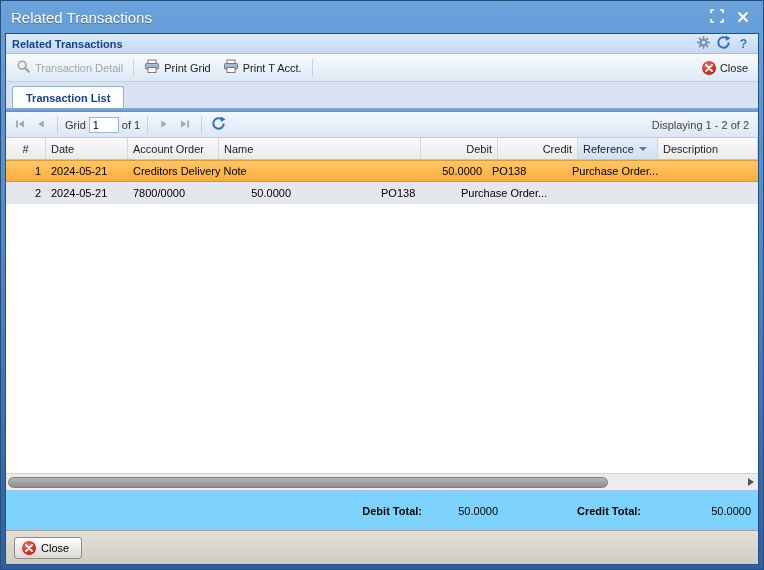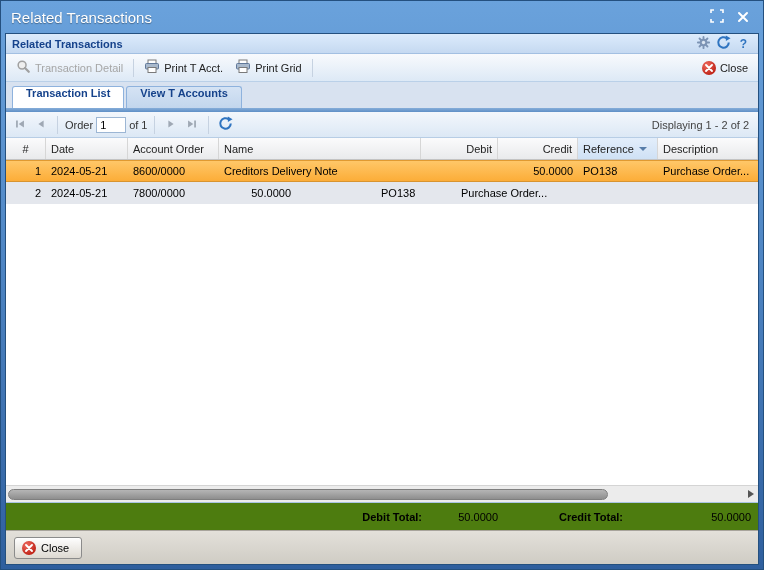--- a/index.html
+++ b/index.html
@@ -34,21 +34,21 @@
   
   .toolbar { height:28px; flex:none; background:linear-gradient(#f8fafd,#dde9f6); border-bottom:1px solid #bad0e8;
              display:flex; align-items:center; padding:0 4px; font-size:11px; color:#222; }
   .tbtn { display:flex; align-items:center; gap:4px; padding:3px 6px; border-radius:3px; cursor:pointer; white-space:nowrap; }
   .tbtn.disabled { color:#a6a6a6; cursor:default; }
   .tsep { width:1px; height:18px; background:#c6d2e1; margin:0 4px; }
   .spacer { flex:1; }
 
   
   .tabbar { height:26px; flex:none; background:#d8e2f0; display:flex; align-items:flex-end; padding:2px 6px 0; gap:2px; }
-  .tab { height:22px; display:flex; padding:0 13px; font-size:11px; font-weight:bold;
+  .tab { height:22px; display:flex; align-items:center; padding:0 13px; font-size:11px; font-weight:bold;
          color:var(--accent,#15428b); border:1px solid #8eb2dd; border-bottom:none; border-radius:3px 3px 0 0;
          background:linear-gradient(#d5e3f4,#c2d6ed); cursor:pointer; white-space:nowrap; }
   .tab.active { background:#fff; }
   .tabstrip { height:4px; flex:none; background:linear-gradient(#86add9,#5f8fc6); }
 
   
   .pager { height:26px; flex:none; background:linear-gradient(#f3f7fc,#dce8f5); border-bottom:1px solid #b7cde5;
            display:flex; align-items:center; padding:0 5px; font-size:11px; color:#333; gap:3px; }
   .pbtn { width:18px; height:18px; display:flex; align-items:center; justify-content:center; border-radius:3px; cursor:pointer; }
   .page-input { width:30px; height:16px; border:1px solid #9cb6d4; font-size:11px; padding:0 3px;
@@ -78,26 +78,26 @@
   .grow.alt { background:#e4e7ed; }
 
   
   .hscroll { height:17px; flex:none; background:#ececec; border-top:1px solid #d4d4d4; position:relative; }
   .hthumb { position:absolute; left:2px; top:3px; height:11px; width:600px;
             background:linear-gradient(#b5b5b5,#8e8e8e); border:1px solid #7f7f7f; border-radius:6px; cursor:pointer; }
   .scroll-right { position:absolute; right:4px; top:4px; width:0; height:0; cursor:pointer;
                   border-top:4.5px solid transparent; border-bottom:4.5px solid transparent; border-left:6px solid #555; }
 
   
-  .summary { height:28px; flex:none; background:#4d7c0f; border-top:1px solid #a9c4e2; position:relative; font-size:11px; color:#000; }
+  .summary { height:40px; flex:none; background:#7dd3fc; border-top:1px solid #a9c4e2; position:relative; font-size:11px; color:#000; }
   .sum-item { position:absolute; top:0; height:100%; display:flex; align-items:center; }
   .sum-label { font-weight:bold; }
   .sum-debit-label { left:330px; width:86px; justify-content:flex-end; }
   .sum-debit-value { left:420px; width:72px; justify-content:flex-end; }
-  .sum-credit-label { left:527px; width:90px; justify-content:flex-end;text-align:center; }
+  .sum-credit-label { left:545px; width:90px; justify-content:flex-end;text-align:center; }
   .sum-credit-value { right:7px; width:100px; justify-content:flex-end; }
 
   
   .bottombar { height:34px; flex:none; background:linear-gradient(#e3e0da,#cfccc4); border-top:1px solid #a8a49c;
                display:flex; align-items:center; padding:0 8px; }
   .bbtn { display:flex; align-items:center; gap:5px; padding:3px 12px 3px 7px; border:1px solid #8b8b8b;
           border-radius:3px; background:linear-gradient(#fefefe,#ddd9d1); font-size:11px; cursor:pointer;
           box-shadow:inset 0 1px 0 rgba(255,255,255,.6); }
 
   .red-x { width:14px; height:14px; border-radius:50%; flex:none;
@@ -170,72 +170,69 @@
       </span>
       <span class="tsep"></span>
       <span class="tbtn">
         <span>
           <svg width="16" height="15" viewBox="0 0 16 15">
             <rect x="4" y="1" width="8" height="3.5" fill="#fff" stroke="#7a7a7a"></rect>
             <rect x="1.5" y="4.5" width="13" height="5.5" rx="1" fill="#a9b9cc" stroke="#60789a"></rect>
             <rect x="4" y="8.5" width="8" height="5" fill="#fff" stroke="#7a7a7a"></rect>
           </svg>
         </span>
-        <span>Print T Acct.</span>
+        <span>Print Grid</span>
       </span>
       <span class="tbtn">
         <span>
           <svg width="16" height="15" viewBox="0 0 16 15">
             <rect x="4" y="1" width="8" height="3.5" fill="#fff" stroke="#7a7a7a"></rect>
             <rect x="1.5" y="4.5" width="13" height="5.5" rx="1" fill="#a9b9cc" stroke="#60789a"></rect>
             <rect x="4" y="8.5" width="8" height="5" fill="#fff" stroke="#7a7a7a"></rect>
           </svg>
         </span>
-        <span>Print Grid</span>
+        <span>Print T Acct.</span>
       </span>
       <span class="tsep"></span>
       <span class="spacer"></span>
       <span class="tbtn">
         <span class="red-x">
           <svg width="8" height="8" viewBox="0 0 8 8">
               <path d="M1 1 L7 7 M7 1 L1 7" stroke="#fff" stroke-width="1.8" stroke-linecap="round"></path>
             </svg>
         </span>
         <span>Close</span>
       </span>
     </div>
 
     <div class="tabbar">
       <span class="tab active">
         <span>Transaction List</span>
       </span>
-      <span class="tab">
-        <span>View T Accounts</span>
-      </span>
     </div>
     <div class="tabstrip"></div>
 
     <div class="pager">
       <span class="pbtn">
         <span>
           <svg width="14" height="14" viewBox="0 0 16 16">
               <rect x="3.5" y="4" width="2" height="8" fill="#9fa8b4"></rect>
               <polygon points="12.5,4 12.5,12 6.5,8" fill="#9fa8b4"></polygon>
             </svg>
         </span>
       </span>
       <span class="pbtn">
         <span>
           <svg width="14" height="14" viewBox="0 0 16 16">
               <polygon points="11,4 11,12 5,8" fill="#9fa8b4"></polygon>
             </svg>
         </span>
       </span>
       <span class="tsep"></span>
-      <span>Order</span>
+      <span>Grid</span>
       <input class="page-input" value="1" style="">
       <span>of 1</span>
       <span class="tsep"></span>
       <span class="pbtn">
         <span>
           <svg width="14" height="14" viewBox="0 0 16 16">
               <polygon points="5,4 5,12 11,8" fill="#9fa8b4"></polygon>
             </svg>
         </span>
       </span>
@@ -285,21 +282,20 @@
         </span>
         <span class="hcell c7">
           <span>Description</span>
         </span>
       </div>
 
       <div class="grid-body">
         <div class="grow selected">
           <span class="cell c0 right">1</span>
           <span class="cell c1">2024-05-21</span>
-          <span class="cell c2">8600/0000</span>
           <span class="cell c3">Creditors Delivery Note</span>
           <span class="cell c4 right"></span>
           <span class="cell c5 right">50.0000</span>
           <span class="cell c6">PO138</span>
           <span class="cell c7">Purchase Order...</span>
         </div>
         <div class="grow alt">
           <span class="cell c0 right">2</span>
           <span class="cell c1">2024-05-21</span>
           <span class="cell c2">7800/0000</span>

